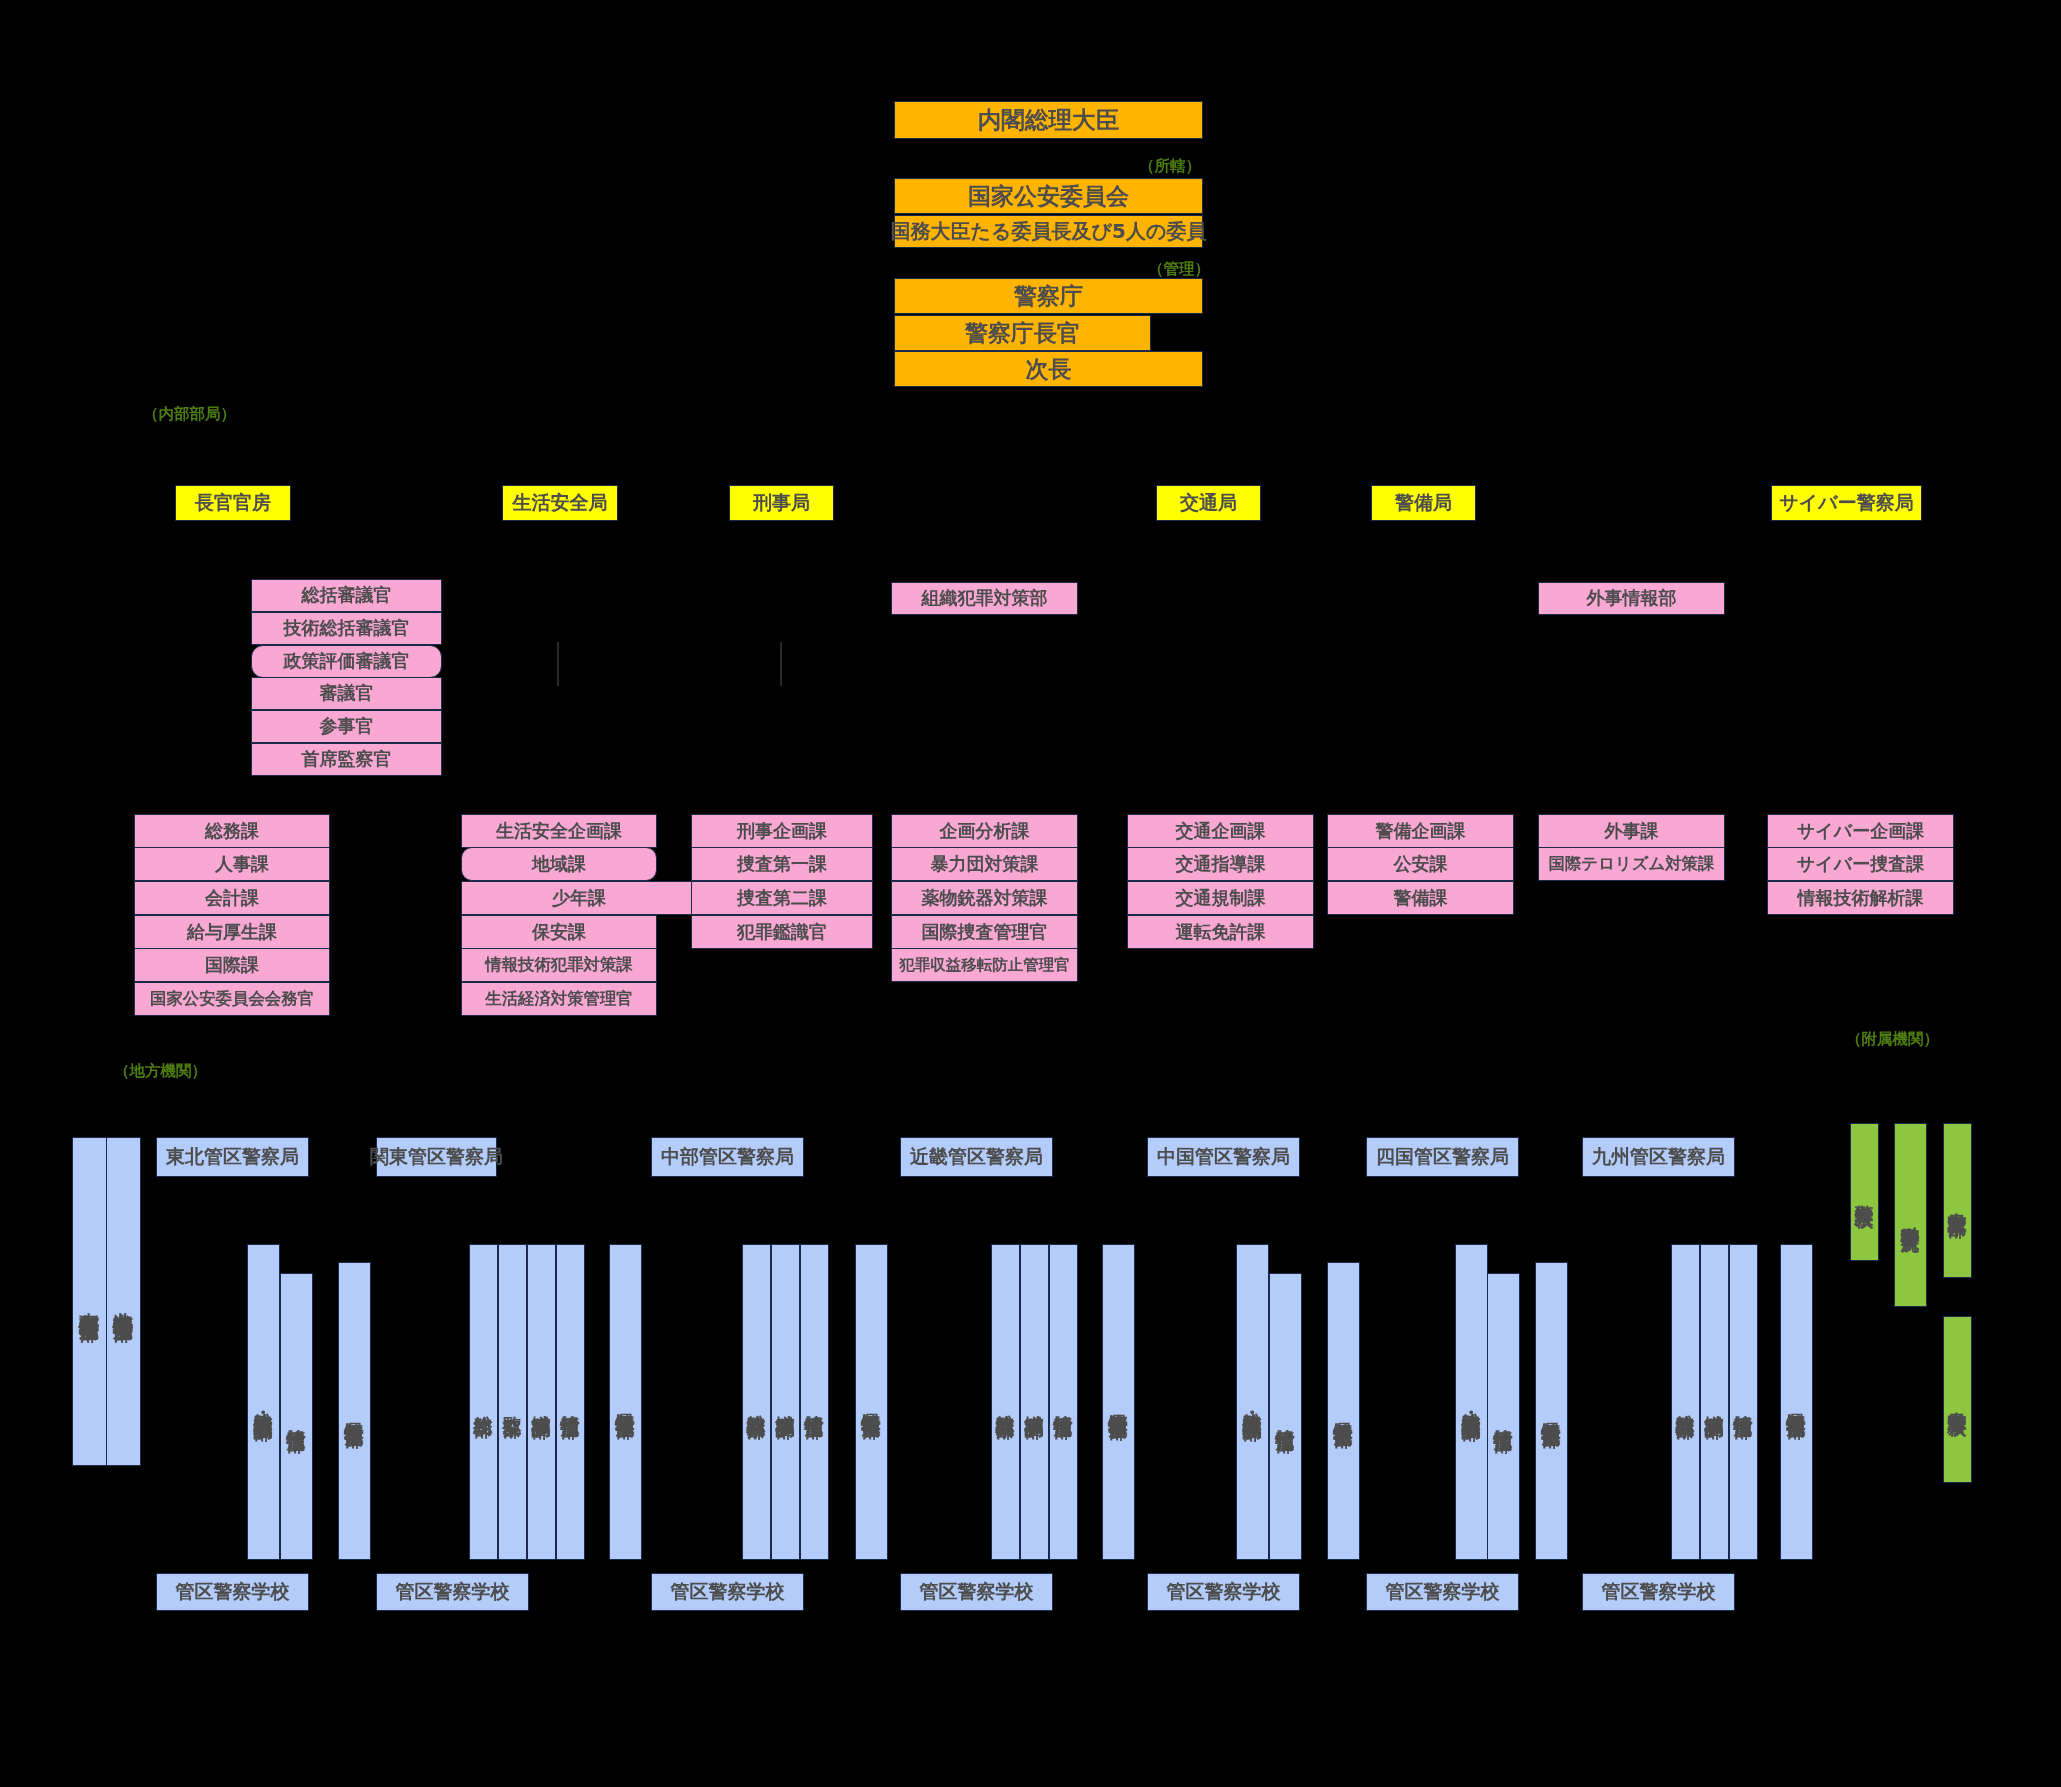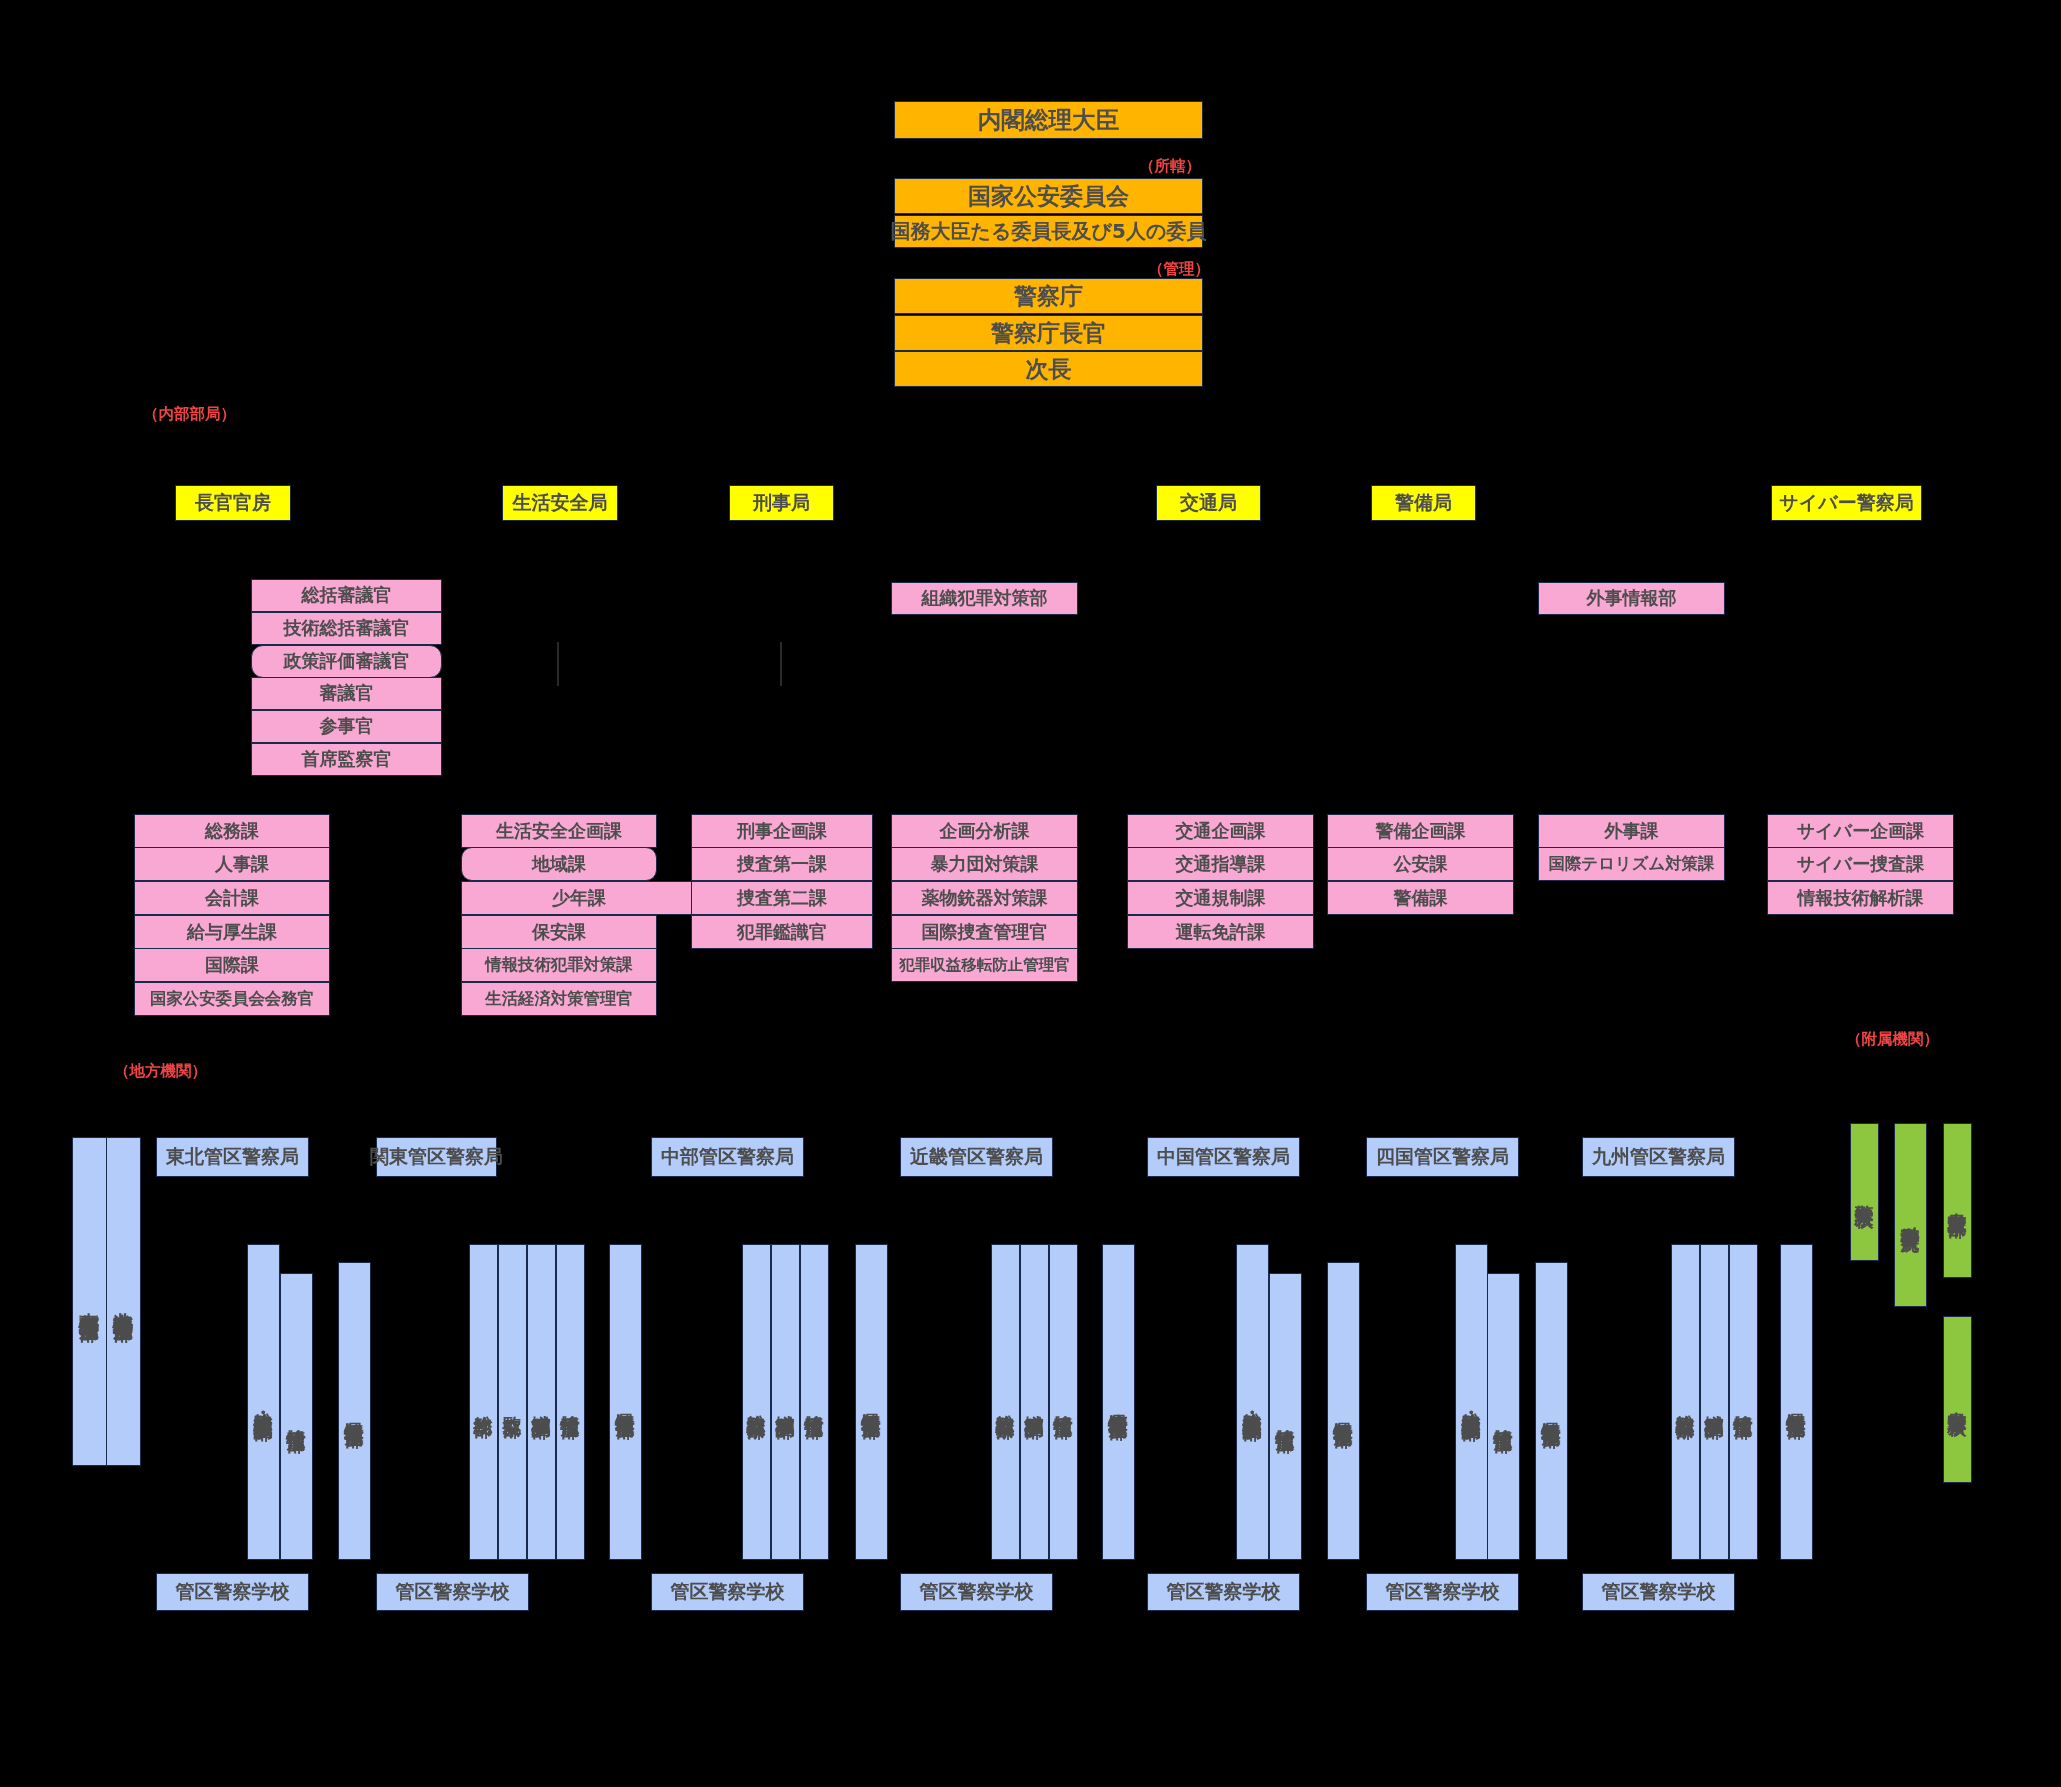--- a/index.html
+++ b/index.html
@@ -35,42 +35,42 @@
     font-weight:bold;
     color:#4d4d4d;
     letter-spacing:0.9px;
     line-height:1;
   }
   .vgreen { background:#8dc63f; }
   .vblue  { background:#b3ccfa; }
 
   .note {
     position:absolute;
-    color:#ef4444;
+    color:#4d7c0f;
     font-weight:bold;
     white-space:nowrap;
   }
   .connector { position:absolute; background:#2a2a2a; }
 </style>
 </head>
 <body>
 
 <div id="stage">
 
   <div class="box orange" style="left:894px;top:101px;width:309px;height:38px;font-size:23.6px;">内閣総理大臣</div>
 
   <div class="note" style="left:1139px;top:156px;font-size:15.5px;">（所轄）</div>
 
   <div class="box orange" style="left:894px;top:178px;width:309px;height:36px;font-size:23px;">国家公安委員会</div>
   <div class="box orange" style="left:894px;top:215px;width:309px;height:33px;font-size:20px;">国務大臣たる委員長及び5人の委員</div>
 
   <div class="note" style="left:1148px;top:259px;font-size:15.5px;">（管理）</div>
 
   <div class="box orange" style="left:894px;top:278px;width:309px;height:36px;font-size:23px;">警察庁</div>
-  <div class="box orange" style="left:894px;top:315px;width:309px;height:36px;font-size:23px;">警察庁長官</div>
+  <div class="box orange" style="left:894px;top:315px;width:257px;height:36px;font-size:23px;">警察庁長官</div>
   <div class="box orange" style="left:894px;top:351px;width:309px;height:36px;font-size:23px;">次長</div>
 
   <div class="note" style="left:143px;top:404px;font-size:15.5px;">（内部部局）</div>
 
   <div class="box yellow" style="left:175px;top:485px;width:116px;height:36px;font-size:19px;">長官官房</div>
   <div class="box yellow" style="left:502px;top:485px;width:116px;height:36px;font-size:19px;">生活安全局</div>
   <div class="box yellow" style="left:729px;top:485px;width:105px;height:36px;font-size:19px;">刑事局</div>
   <div class="box yellow" style="left:1156px;top:485px;width:105px;height:36px;font-size:19px;">交通局</div>
   <div class="box yellow" style="left:1371px;top:485px;width:105px;height:36px;font-size:19px;">警備局</div>
   <div class="box yellow" style="left:1771px;top:485px;width:151px;height:36px;font-size:19px;">サイバー警察局</div>

